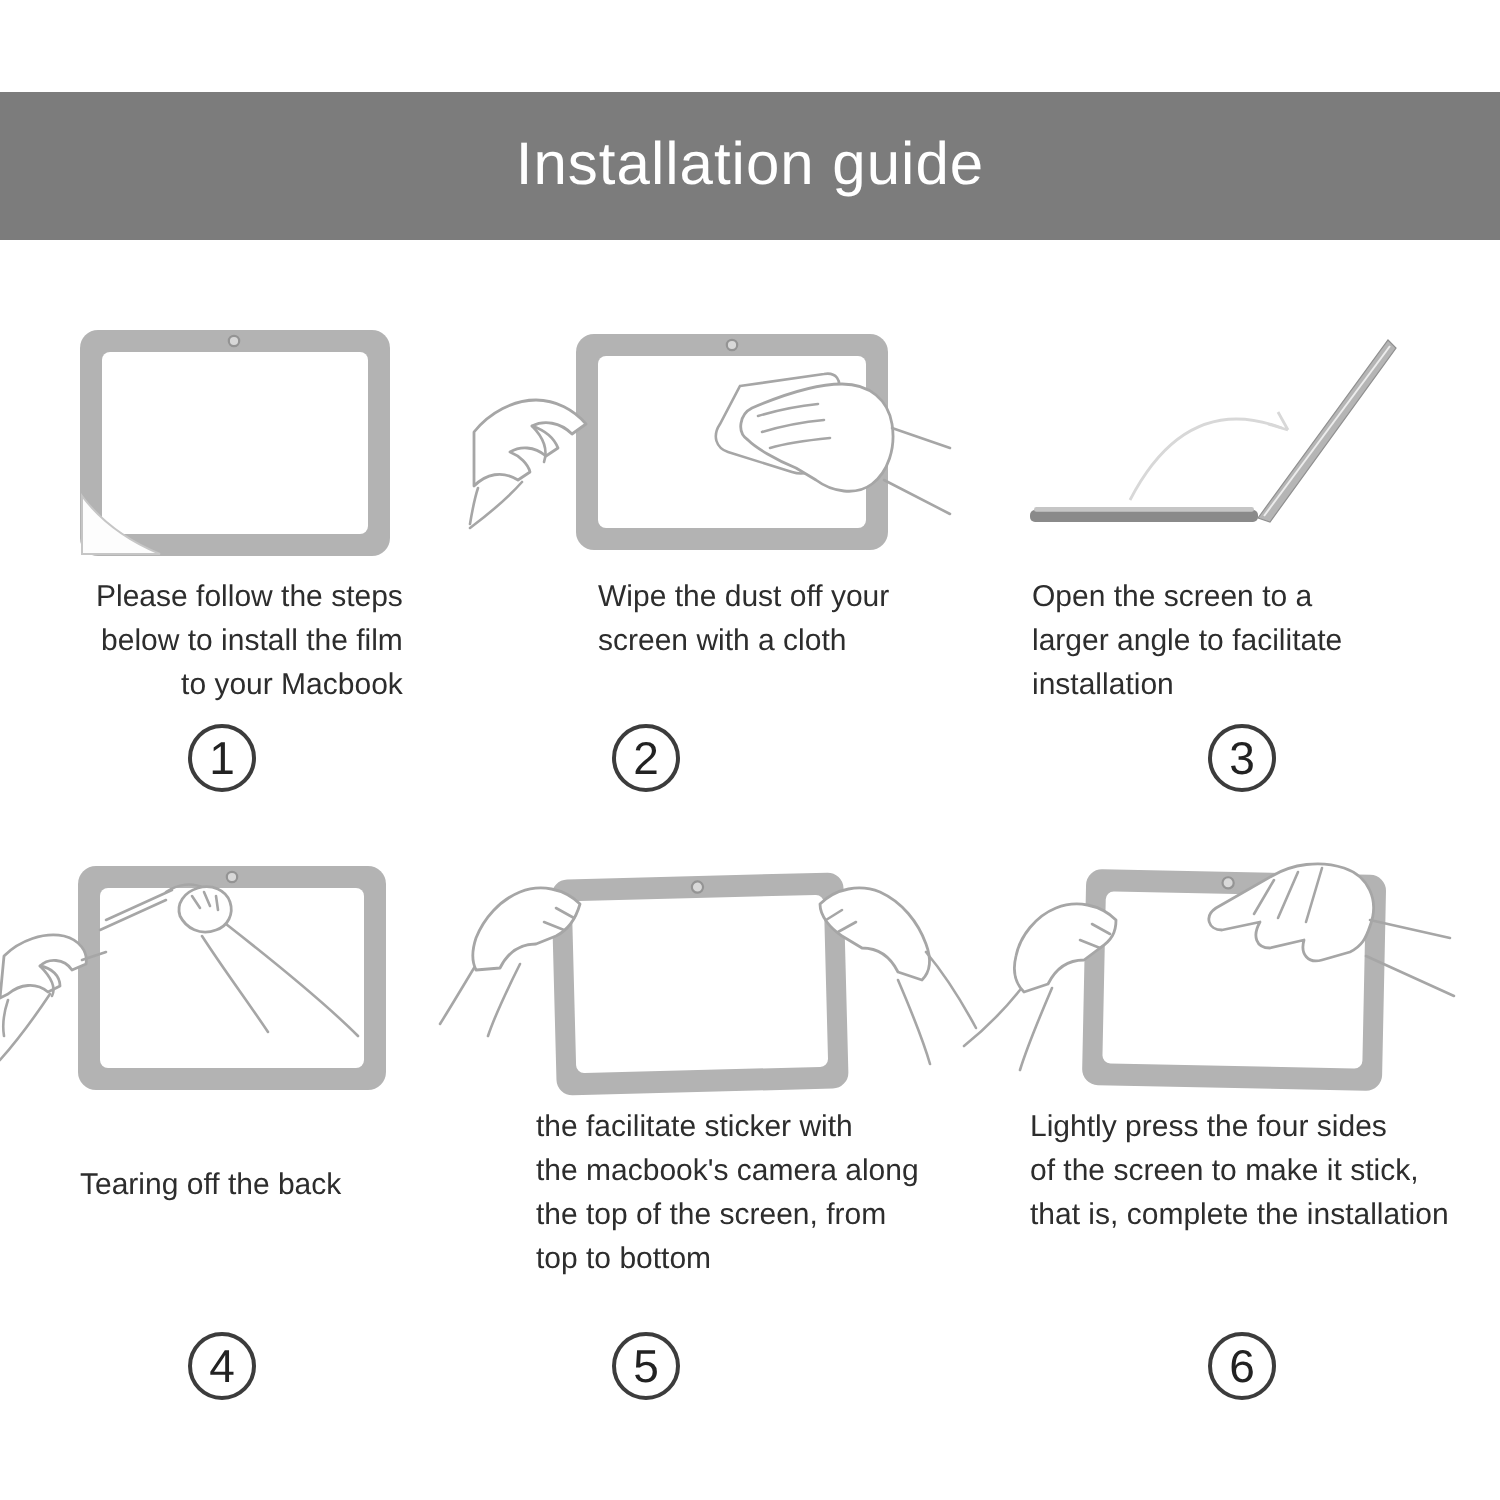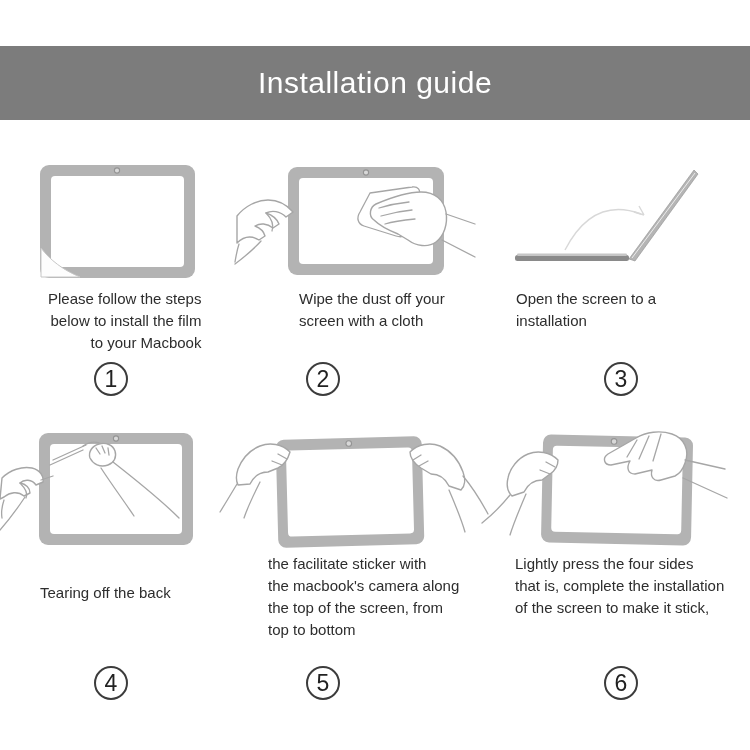--- a/index.html
+++ b/index.html
@@ -117,35 +117,36 @@
   <div>Please follow the steps</div>
   <div>below to install the film</div>
   <div>to your Macbook</div>
 </div>
 <div class="caption" style="left:283px;top:288px;margin-left:16px;">
   <div>Wipe the dust off your</div>
   <div>screen with a cloth</div>
 </div>
 <div class="caption" style="left:516px;top:288px;">
   <div>Open the screen to a</div>
+  <div>larger angle to facilitate</div>
   <div>installation</div>
 </div>
 <div class="caption" style="left:40px;top:582px;">
   <div>Tearing off the back</div>
 </div>
 <div class="caption" style="left:268px;top:553px;">
   <div>the facilitate sticker with</div>
   <div>the macbook's camera along</div>
   <div>the top of the screen, from</div>
   <div>top to bottom</div>
 </div>
 <div class="caption" style="left:515px;top:553px;">
   <div>Lightly press the four sides</div>
+  <div>of the screen to make it stick,</div>
   <div>that is, complete the installation</div>
-  <div>of the screen to make it stick,</div>
 </div>
 
 <div class="stepnum" style="left:94px;top:362px;">1</div>
 <div class="stepnum" style="left:306px;top:362px;">2</div>
 <div class="stepnum" style="left:604px;top:362px;">3</div>
 <div class="stepnum" style="left:94px;top:666px;">4</div>
 <div class="stepnum" style="left:306px;top:666px;">5</div>
 <div class="stepnum" style="left:604px;top:666px;">6</div>
 
 </body></html>

